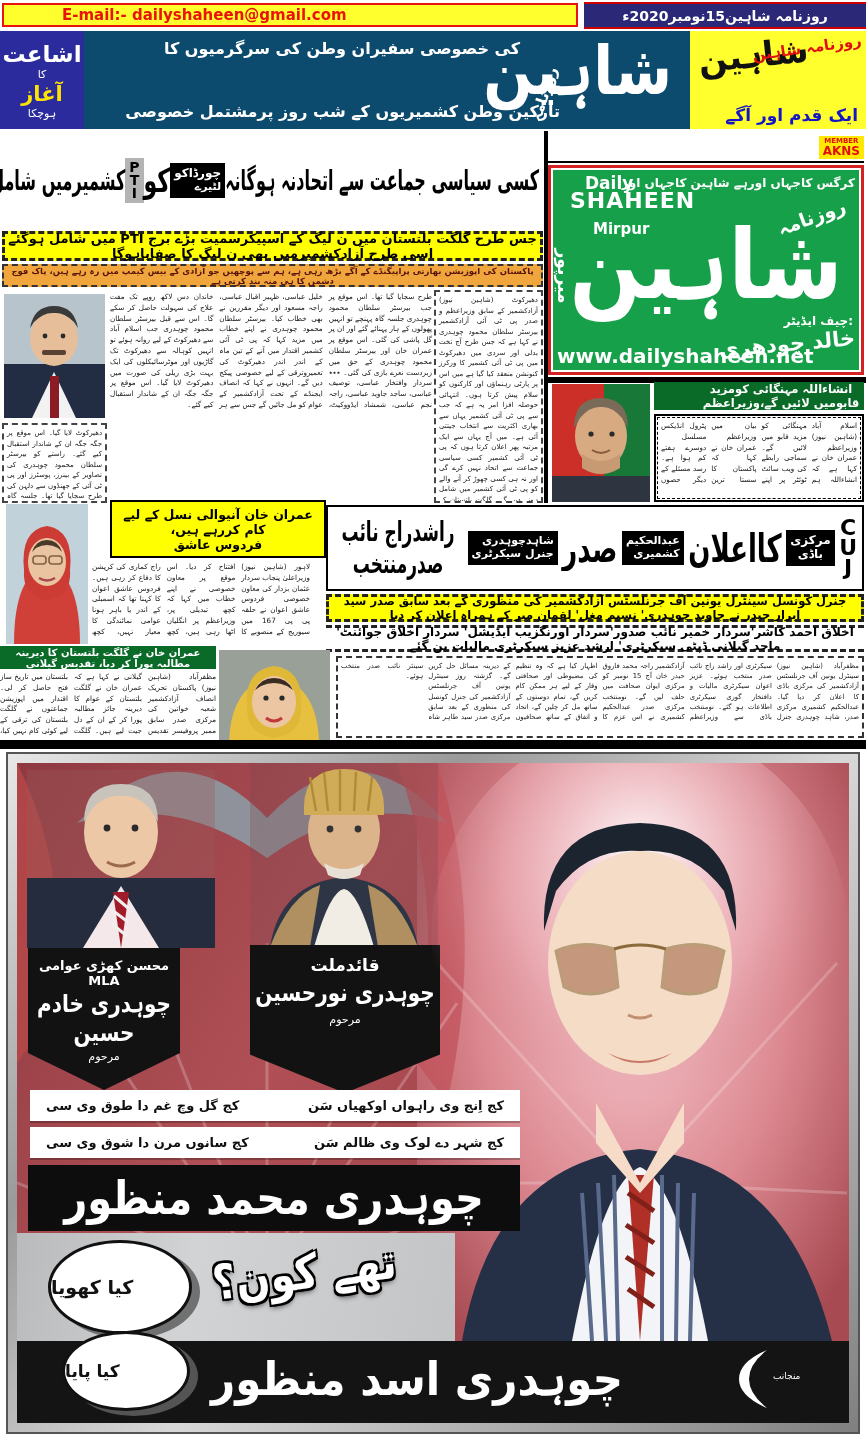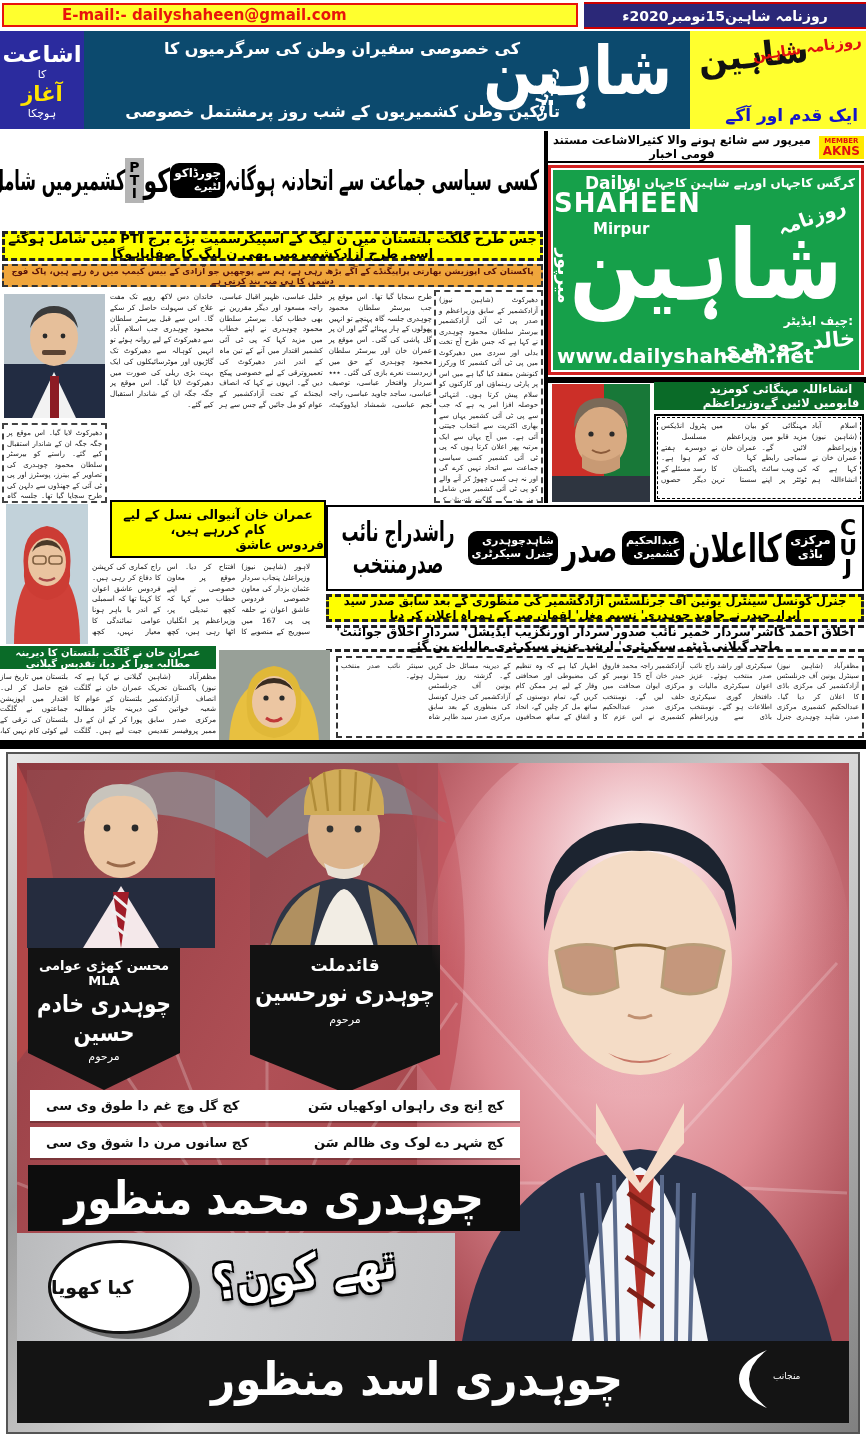--- a/index.html
+++ b/index.html
@@ -25,21 +25,21 @@
   .red-banner .roz{position:absolute;right:118px;top:54px;font-size:15px;font-weight:bold;transform:rotate(-72deg);transform-origin:center;}
   .yellow-box{left:690px;top:31px;width:176px;height:98px;background:#ffff2e;overflow:hidden;}
   .yellow-box .ybk{position:absolute;left:8px;top:4px;font-size:34px;font-weight:bold;color:#111;transform:rotate(-6deg);}
   .yellow-box .yred{position:absolute;right:4px;top:8px;font-size:15px;font-weight:bold;color:#e01010;transform:rotate(-8deg);}
   .yellow-box .yblue{position:absolute;right:8px;bottom:4px;font-size:17px;font-weight:bold;color:#1515c8;}
   
   .lead-head{left:0;top:132px;width:545px;height:97px;background:#fff;display:flex;direction:rtl;align-items:center;
     justify-content:space-between;padding:0 6px;box-sizing:border-box;overflow:hidden;}
   .lead-seg{font-weight:bold;font-size:16px;color:#000;transform:scaleY(1.75);white-space:nowrap;letter-spacing:-0.5px;}
   .lead-ko{font-weight:bold;font-size:22px;transform:scaleY(1.5);}
-  .inline-black{background:#000;color:#fff;text-align:center;padding:4px 4px;line-height:1.15;font-weight:bold;border-radius:9px;}
+  .inline-black{background:#000;color:#fff;text-align:center;padding:4px 4px;line-height:1.15;font-weight:bold;}
   .inline-black .t1{font-size:12px;}
   .inline-black .t2{font-size:11px;text-align:right;}
   .pti-box{background:#b4b4b4;color:#000;font-weight:bold;font-size:14px;line-height:.95;text-align:center;padding:3px 4px;}
   .strip{box-sizing:border-box;display:flex;align-items:center;justify-content:center;text-align:center;}
   .strip-yellow{left:2px;top:231px;width:541px;height:30px;background:#ffff00;border:3px dashed #222;
     font-weight:bold;font-size:13px;color:#000;}
   .strip-orange{left:2px;top:264px;width:541px;height:23px;background:#f0a63c;border:2px dashed #333;
     font-size:8.5px;color:#58120a;font-weight:bold;}
   .vdiv{left:544px;top:131px;width:4px;height:372px;background:#000;}
   
@@ -51,21 +51,21 @@
   
   .mh-strip{left:548px;top:133px;width:316px;height:30px;background:#fff;display:flex;direction:rtl;align-items:center;
     border-bottom:2px solid #000;box-sizing:border-box;}
   .mh-tag{font-size:11.5px;font-weight:bold;color:#000;flex:1;text-align:center;}
   .akns{background:#ffe900;color:#e01010;text-align:center;font-weight:bold;line-height:1;padding:2px 4px;margin-left:3px;}
   .akns .m1{font-size:7px;display:block;}
   .akns .m2{font-size:12px;display:block;}
   .masthead{left:548px;top:165px;width:316px;height:210px;background:#16a04a;border:3px solid #d42222;
     box-shadow:inset 0 0 0 2px #fff;box-sizing:border-box;overflow:hidden;color:#fff;}
   .masthead .daily{position:absolute;left:34px;top:5px;font-size:17px;font-weight:bold;}
-  .masthead .shen{position:absolute;left:3px;top:20px;font-size:26px;font-weight:bold;letter-spacing:1px;}
+  .masthead .shen{position:absolute;left:19px;top:20px;font-size:22px;font-weight:bold;letter-spacing:1px;}
   .masthead .mirpur-en{position:absolute;left:42px;top:52px;font-size:15px;font-weight:bold;}
   .masthead .motto{position:absolute;right:6px;top:8px;font-size:12px;font-weight:bold;}
   .masthead .roz2{position:absolute;right:14px;top:38px;font-size:19px;font-weight:bold;transform:rotate(-20deg);}
   .masthead .title-ur{position:absolute;left:50%;top:48px;transform:translateX(-50%) scaleY(1.15);font-size:84px;font-weight:bold;}
   .masthead .mirpur-ur{position:absolute;left:-14px;top:98px;font-size:17px;font-weight:bold;transform:rotate(90deg);}
   .masthead .chief{position:absolute;right:8px;bottom:44px;font-size:12px;font-weight:bold;}
   .masthead .editor{position:absolute;right:6px;bottom:16px;font-size:21px;font-weight:bold;transform:rotate(-5deg);}
   .masthead .site{position:absolute;left:6px;bottom:4px;font-size:20px;font-weight:bold;}
   .mh-bar{left:548px;top:377px;width:318px;height:6px;background:#000;}
   
@@ -77,21 +77,21 @@
     align-items:center;justify-content:space-between;padding:0 5px;background:#fff;overflow:hidden;}
   .cuj-letters{font-weight:bold;font-size:22px;line-height:.9;color:#000;text-align:center;}
   .cuj-big{font-weight:bold;font-size:26px;transform:scaleY(1.5);white-space:nowrap;color:#000;}
   .cuj-tail{font-weight:bold;font-size:17px;transform:scaleY(1.6);color:#000;text-align:center;line-height:1.2;width:130px;}
   .cuj-sub1{left:326px;top:594px;width:538px;height:28px;background:#ffff00;border:3px dashed #222;font-weight:bold;font-size:11.5px;color:#000;}
   .cuj-sub2{left:326px;top:625px;width:538px;height:27px;background:#fff;border-top:3px dashed #222;border-bottom:3px dashed #222;
     font-weight:bold;font-size:12px;color:#000;}
   .cuj-body{left:336px;top:656px;width:528px;height:82px;border:2px dashed #333;box-sizing:border-box;padding:3px;}
   
   .fird-box{left:110px;top:500px;width:216px;height:58px;background:#ffff00;border:2px solid #000;box-sizing:border-box;
-    display:flex;flex-direction:column;align-items:flex-start;justify-content:center;font-weight:bold;font-size:12.5px;color:#000;text-align:center;}
+    display:flex;flex-direction:column;align-items:center;justify-content:center;font-weight:bold;font-size:12.5px;color:#000;text-align:center;}
   .taq-strip{left:0;top:646px;width:216px;height:23px;background:#0a6b28;color:#fff;font-weight:bold;font-size:10px;}
   .black-hr{left:0;top:740px;width:866px;height:9px;background:#000;}
   
   .ad-outer{left:6px;top:752px;width:854px;height:682px;box-sizing:border-box;border:2px solid #555;padding:9px;
     background:linear-gradient(135deg,#e8e8e8,#9a9a9a 30%,#d8d8d8 55%,#808080);}
   .ad-inner{position:relative;width:832px;height:660px;background:linear-gradient(120deg,#8e3a40,#b05056 35%,#9c4045 70%,#7c3038);overflow:hidden;}
   .pennant{position:absolute;background:#121212;color:#fff;text-align:center;
     clip-path:polygon(0 0,100% 0,100% 74%,50% 100%,0 74%);padding-top:10px;box-sizing:border-box;}
   .pennant .pt{font-size:13px;font-weight:bold;}
   .pennant .pn{font-size:20px;font-weight:bold;margin-top:6px;transform:scaleY(1.2);}
@@ -183,21 +183,20 @@
   </div>
   <div class="abs col-text dash-box" style="left:434px;top:290px;width:109px;height:213px;font-size:7px;">
     <span>دھیرکوٹ (شاہین نیوز) آزادکشمیر کے سابق وزیراعظم و صدر پی ٹی آئی آزادکشمیر بیرسٹر سلطان محمود چوہدری نے کہا ہے کہ جس طرح آج تخت بدلی اور سردی میں دھیرکوٹ میں پی ٹی آئی کشمیر کا ورکرز کنونشن منعقد کیا گیا ہے میں اس پر پارٹی رہنماؤں اور کارکنوں کو سلام پیش کرتا ہوں۔ انتہائی حوصلہ افزا امر یہ ہے کہ جب سے پی ٹی آئی کشمیر یہاں سے بھاری اکثریت سے انتخاب جیتتی آئی ہے۔ میں آج یہاں سے ایک مرتبہ پھر اعلان کرتا ہوں کہ پی ٹی آئی کشمیر کسی سیاسی جماعت سے اتحاد نہیں کرے گی اور نہ ہی کسی چھوڑ کر آنے والے کو پی ٹی آئی کشمیر میں شامل ہونے دیں گے۔ گلگت بلتستان کے انتخابات میں پی ٹی آئی فتحیاب ہوئی ہے۔ خطرہ ہے کہ مسلم لیگ ن کے اسپیکر سمیت بڑے بڑے برج پی ٹی آئی میں شامل ہو گئے اسی طرح آزادکشمیر میں بھی ن لیگ کا یہی حال ہو گا۔ آزادکشمیر میں انصاف میں عوام کو دے</span>
   </div>
 
   <div class="abs mh-strip">
     <span class="akns">
       <span class="m1">MEMBER</span>
       <span class="m2">AKNS</span>
     </span>
-    <span class="mh-tag">میرپور سے شائع ہونے والا کثیرالاشاعت مستند قومی اخبار</span>
   </div>
   <div class="abs masthead">
     <span class="daily">Daily</span>
     <span class="shen">SHAHEEN</span>
     <span class="mirpur-en">Mirpur</span>
     <span class="motto rtl">کرگس کاجہاں اورہے شاہین کاجہاں اور</span>
     <span class="roz2">روزنامہ</span>
     <span class="title-ur">شاہین</span>
     <span class="mirpur-ur">میرپور</span>
     <span class="chief">چیف ایڈیٹر:</span>
@@ -412,20 +411,23 @@
 
       <div class="gray-panel" style="left:0;top:470px;width:438px;height:110px;"></div>
       <div class="oval rtl" style="left:31px;top:477px;width:138px;height:88px;">
         <span>کیا کھویا</span>
       </div>
       <div class="thaykon rtl" style="left:195px;top:486px;">
         <span>تھے کون؟</span>
       </div>
 
       <div class="ad-band" style="left:0;top:578px;width:832px;height:82px;"></div>
+      <div class="oval rtl" style="left:45px;top:568px;width:122px;height:74px;font-size:17px;">
+        <span>کیا پایا</span>
+      </div>
       <div class="band-name rtl" style="left:170px;top:592px;width:460px;text-align:center;">
         <span>چوہدری اسد منظور</span>
       </div>
       <svg width="40" height="62" style="position:absolute;left:716px;top:585px;">
         <path d="M34 2 Q6 14 6 31 Q6 48 34 60 Q16 46 16 31 Q16 16 34 2 Z" fill="#ffffff"></path>
       </svg>
       <div class="minjanib rtl" style="left:756px;top:608px;">
         <span>منجانب</span>
       </div>
 

